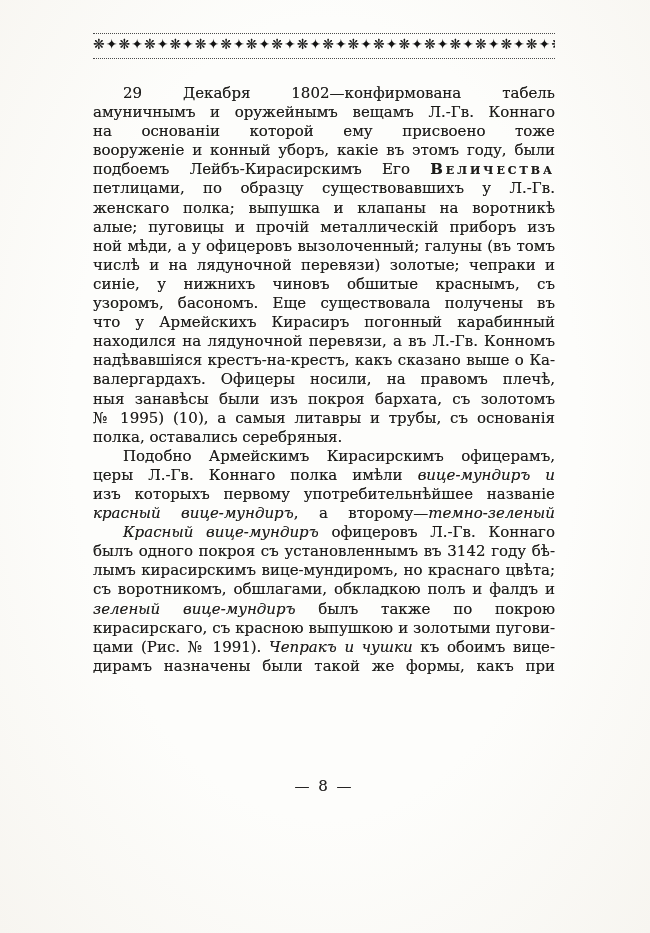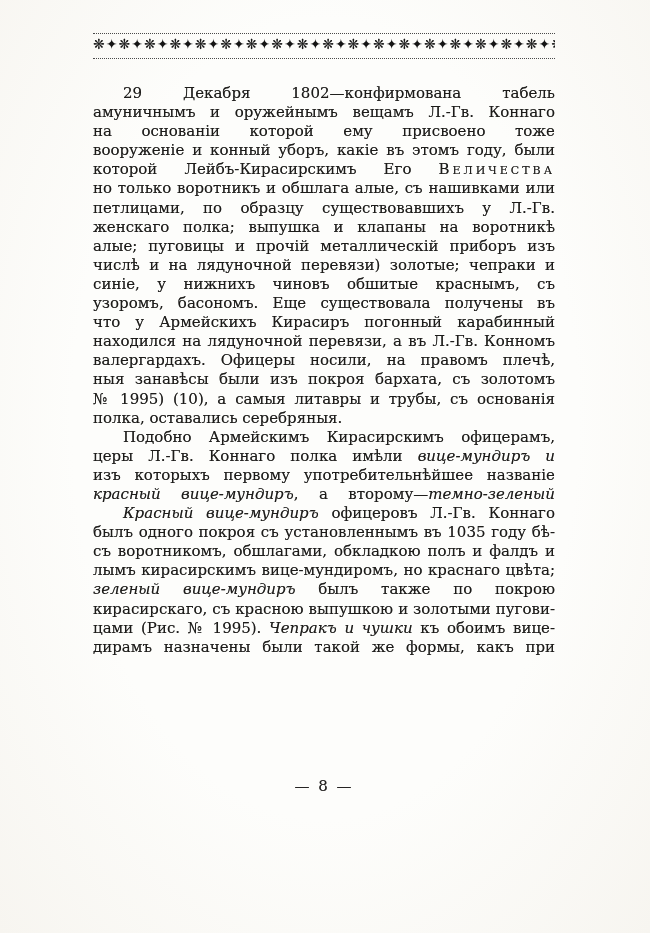--- a/index.html
+++ b/index.html
@@ -51,20 +51,21 @@
     overflow: hidden;
     text-shadow: 0 0 0.4px rgba(25,25,25,0.55);
   }
   .line.last { text-align-last: left; }
   .line.ind  { padding-left: 30px; }
   .rm { font-style: normal; }
   .it { font-style: italic; }
   .sc {
     font-variant: small-caps;
     letter-spacing: 3px;
+    font-weight: bold;
   }
   .page-number {
     position: absolute;
     left: 93px;
     top: 777px;
     width: 462px;
     text-align: center;
     font-size: 15px;
     letter-spacing: 2px;
     color: #242220;
@@ -75,42 +76,43 @@
 <body>
 
 <div class="page">
   <div class="ornament-band">❋✦❋✦❋✦❋✦❋✦❋✦❋✦❋✦❋✦❋✦❋✦❋✦❋✦❋✦❋✦❋✦❋✦❋✦❋</div>
 
   <div class="text-block">
       <div class="line ind"><span class="rm">29 Декабря 1802—конфирмована табель мундирнымъ,</span></div>
       <div class="line"><span class="rm">амуничнымъ и оружейнымъ вещамъ Л.-Гв. Коннаго полка,</span></div>
       <div class="line"><span class="rm">на основаніи которой ему присвоено тоже обмундированіе,</span></div>
       <div class="line"><span class="rm">вооруженіе и конный уборъ, какіе въ этомъ году, были</span></div>
-      <div class="line"><span class="rm">которой Лейбъ-Кирасирскимъ Его </span><span class="sc">Величества</span></div>
-      <div class="line"><span class="rm">но только воротникъ и обшлага алые, съ нашивками или</span></div>
+      <div class="line"><span class="rm">подбоемъ Лейбъ-Кирасирскимъ Его </span><span class="sc">Величества</span></div>
       <div class="line"><span class="rm">петлицами, по образцу существовавшихъ у Л.-Гв. Преобра-</span></div>
       <div class="line"><span class="rm">женскаго полка; выпушка и клапаны на воротникѣ шинели</span></div>
       <div class="line"><span class="rm">алые; пуговицы и прочій металлическій приборъ изъ крас-</span></div>
+      <div class="line"><span class="rm">ной мѣди, а у офицеровъ вызолоченный; галуны (въ томъ</span></div>
       <div class="line"><span class="rm">числѣ и на лядуночной перевязи) золотые; чепраки и чушки</span></div>
       <div class="line"><span class="rm">синіе, у нижнихъ чиновъ обшитые краснымъ, съ желтымъ</span></div>
       <div class="line"><span class="rm">узоромъ, басономъ. Еще существовала получены въ томъ,</span></div>
       <div class="line"><span class="rm">что у Армейскихъ Кирасиръ погонный карабинный крюкъ</span></div>
       <div class="line"><span class="rm">находился на лядуночной перевязи, а въ Л.-Гв. Конномъ</span></div>
+      <div class="line"><span class="rm">надѣвавшіяся крестъ-на-крестъ, какъ сказано выше о Ка-</span></div>
       <div class="line"><span class="rm">валергардахъ. Офицеры носили, на правомъ плечѣ, аксель-</span></div>
       <div class="line"><span class="rm">ныя занавѣсы были изъ покроя бархата, съ золотомъ (Рис.</span></div>
       <div class="line"><span class="rm">№ 1995) (10), а самыя литавры и трубы, съ основанія</span></div>
       <div class="line last"><span class="rm">полка, оставались серебряныя.</span></div>
       <div class="line ind"><span class="rm">Подобно Армейскимъ Кирасирскимъ офицерамъ, офи-</span></div>
       <div class="line"><span class="rm">церы Л.-Гв. Коннаго полка имѣли </span><span class="it">вице-мундиръ и сертукъ</span></div>
       <div class="line"><span class="rm">изъ которыхъ первому употребительнѣйшее названіе было:</span></div>
       <div class="line"><span class="it">красный вице-мундиръ</span><span class="rm">, а второму—</span><span class="it">темно-зеленый вице-мундиръ</span></div>
       <div class="line ind"><span class="it">Красный вице-мундиръ</span><span class="rm"> офицеровъ Л.-Гв. Коннаго полка</span></div>
-      <div class="line"><span class="rm">былъ одного покроя съ установленнымъ въ 1035 году бѣ-</span></div>
+      <div class="line"><span class="rm">былъ одного покроя съ установленнымъ въ 3142 году бѣ-</span></div>
+      <div class="line"><span class="rm">лымъ кирасирскимъ вице-мундиромъ, но краснаго цвѣта;</span></div>
       <div class="line"><span class="rm">съ воротникомъ, обшлагами, обкладкою полъ и фалдъ и</span></div>
-      <div class="line"><span class="rm">лымъ кирасирскимъ вице-мундиромъ, но краснаго цвѣта;</span></div>
       <div class="line"><span class="it">зеленый вице-мундиръ</span><span class="rm"> былъ также по покрою армейскаго</span></div>
       <div class="line"><span class="rm">кирасирскаго, съ красною выпушкою и золотыми пугови-</span></div>
-      <div class="line"><span class="rm">цами (Рис. № 1995). </span><span class="it">Чепракъ и чушки</span><span class="rm"> къ обоимъ вице-мун-</span></div>
+      <div class="line"><span class="rm">цами (Рис. № 1991). </span><span class="it">Чепракъ и чушки</span><span class="rm"> къ обоимъ вице-мун-</span></div>
       <div class="line"><span class="rm">дирамъ назначены были такой же формы, какъ при бѣлыхъ</span></div>
     </div>
 
   <div class="page-number">— 8 —</div>
 </div>
 
 </body></html>

